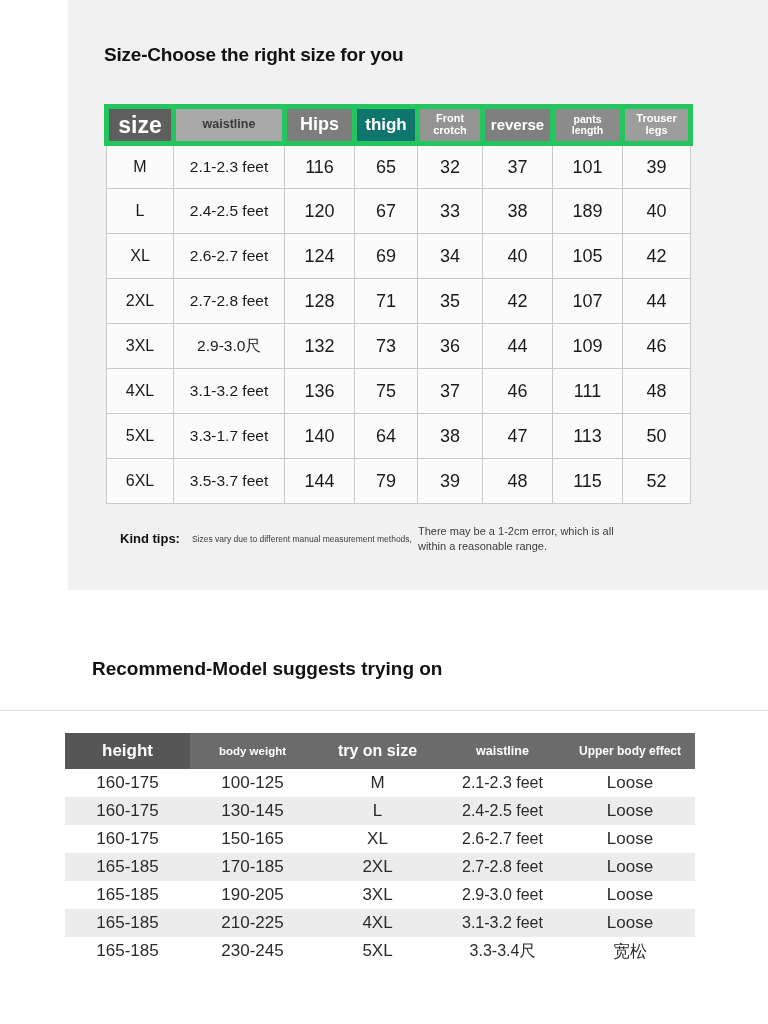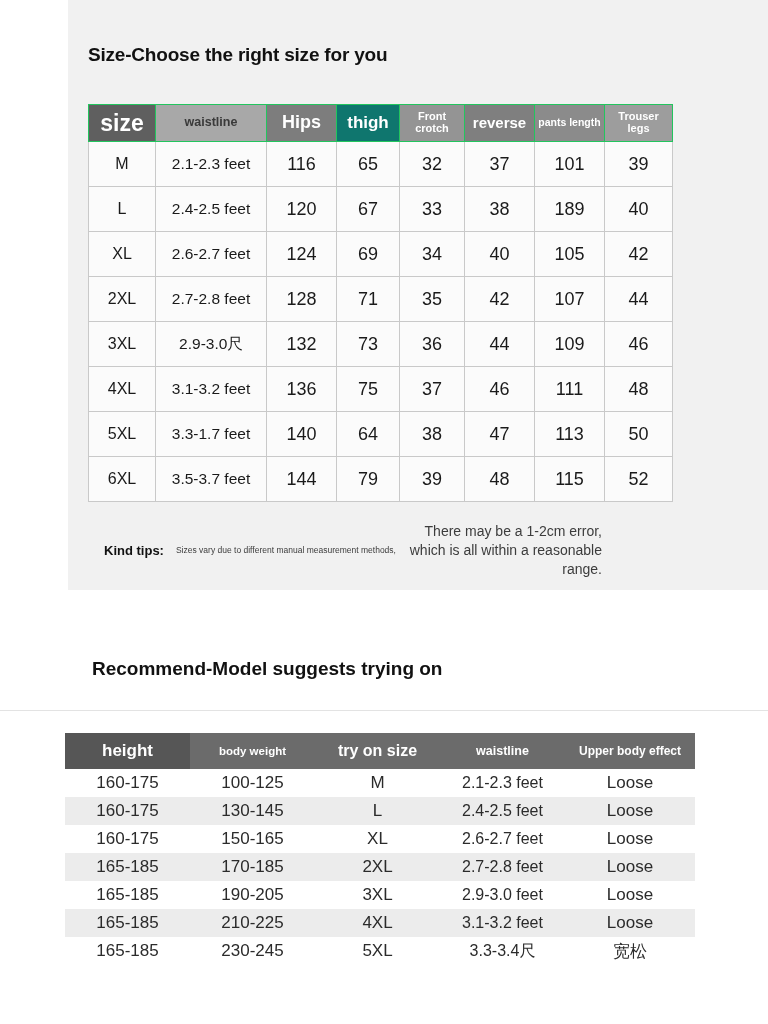--- a/index.html
+++ b/index.html
@@ -1,47 +1,47 @@
 <!DOCTYPE html>
 <html><head>
 <meta charset="utf-8">
 <style>
   * { margin:0; padding:0; box-sizing:border-box; }
   html,body { width:768px; height:1024px; overflow:hidden; background:#ffffff;
               font-family:"Liberation Sans","DejaVu Sans",sans-serif; }
 
   
   .panel { margin-left:68px; width:700px; height:590px; background:#f1f1f1;
-           padding:44px 0 0 20px; }
+           padding:44px 0 0 36px; }
   .sec-title { font-size:19px; font-weight:700; color:#111; letter-spacing:-0.2px; }
 
   
   table { border-collapse:collapse; table-layout:fixed; }
   .t1 { width:584px; margin-top:38px; }
   .t1 th { color:#fff; font-weight:700; height:37px; padding:0 2px; line-height:1.08;
-           border:1px solid #22c55e; text-align:center; }
+           border:5px solid #22c55e; text-align:center; }
   .t1 th:nth-child(1){ width:67px;  background:#5f5f5f; font-size:23px; font-weight:700; }
   .t1 th:nth-child(2){ width:111px; background:#a8a8a8; color:#3a3a3a; font-size:12.5px; }
   .t1 th:nth-child(3){ width:70px;  background:#7d7d7d; font-size:18px; }
   .t1 th:nth-child(4){ width:63px;  background:#0f766e; font-size:17px; }
   .t1 th:nth-child(5){ width:65px;  background:#949494; font-size:11px; }
   .t1 th:nth-child(6){ width:70px;  background:#7f7f7f; font-size:15px; }
   .t1 th:nth-child(7){ width:70px;  background:#8b8b8b; font-size:10.5px;margin-left:40px; }
   .t1 th:nth-child(8){ width:68px;  background:#9d9d9d; font-size:11px; }
   .t1 td { background:#fbfbfb; border:1px solid #c9c9c9; height:45px;
            text-align:center; font-size:18px; color:#1a1a1a; }
   .t1 td:nth-child(1){ font-size:16px; }
   .t1 td:nth-child(2){ font-size:15.5px; }
 
   
   .tips { display:flex; align-items:center; margin:20px 0 0 16px; }
   .tips-label { font-size:13px; font-weight:700; color:#111; }
   .tips-t1 { font-size:8.5px; color:#3c3c3c; margin-left:12px; }
-  .tips-t2 { font-size:14px; color:#3c3c3c; margin-left:6px; width:200px;
-             text-align:right; line-height:1.35; }
+  .tips-t2 { font-size:11px; color:#3c3c3c; margin-left:6px; width:200px;
+             text-align:left; line-height:1.35; }
 
   
   .sec2-title { margin:68px 0 0 92px; font-size:19px; font-weight:700; color:#111; }
   .divider { margin-top:30px; border-top:1px solid #e3e3e3; width:100%; }
 
   .t2 { width:630px; margin:22px 0 0 65px; }
   .t2 th { background:#6b6b6b; color:#fff; font-weight:700; height:32px;
            text-align:center; padding:8px; }
   .t2 th:nth-child(1){ width:125px; background:#565656; font-size:17px; }
   .t2 th:nth-child(2){ width:125px; font-size:11.5px; }

